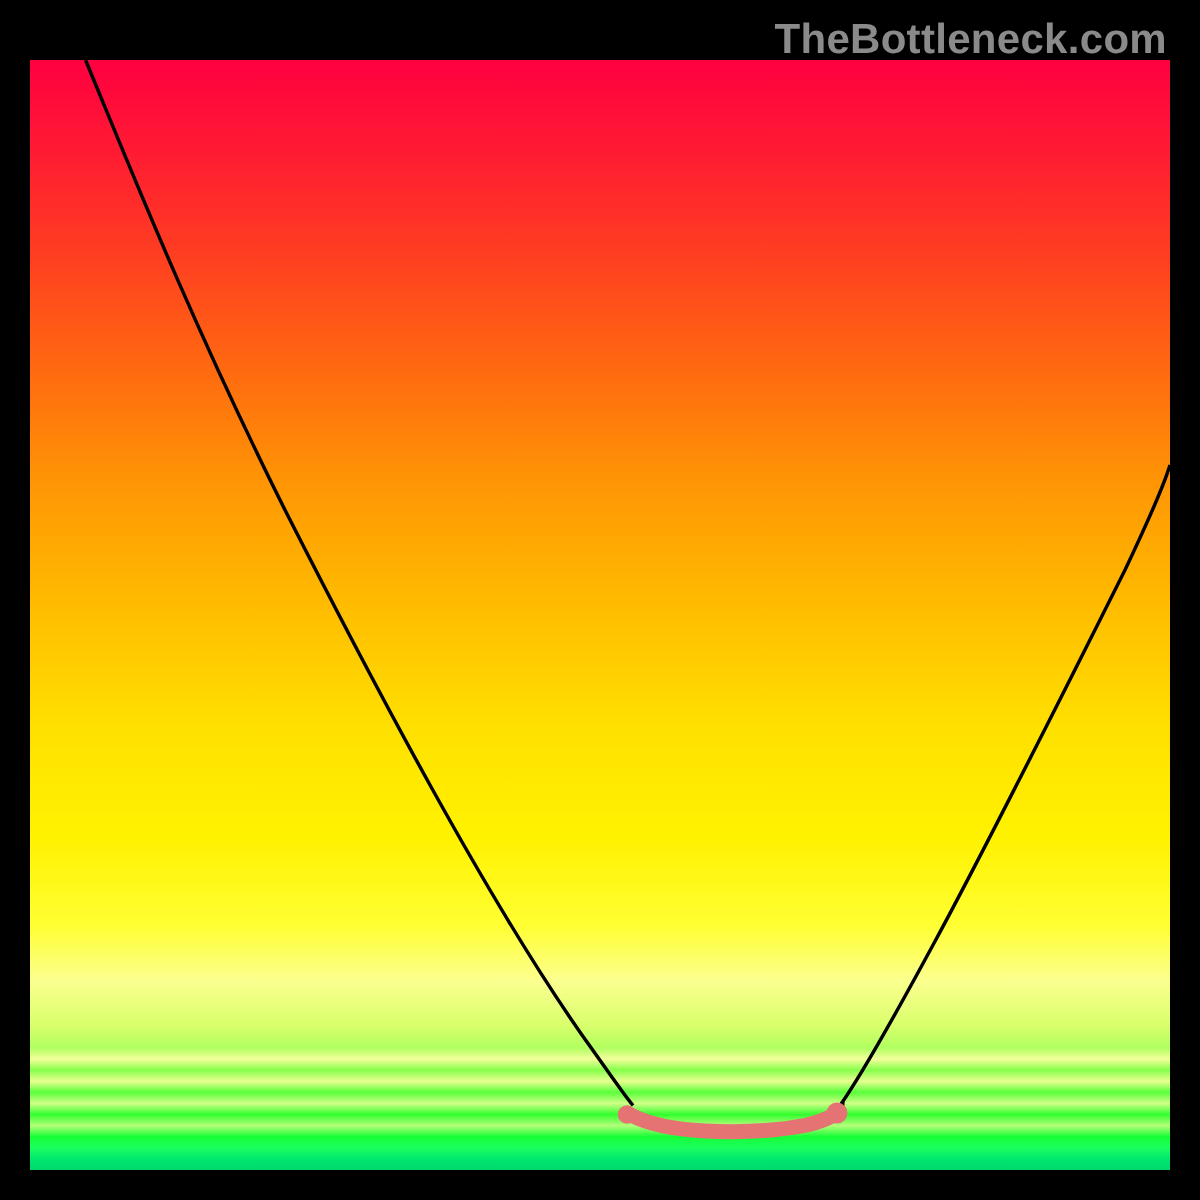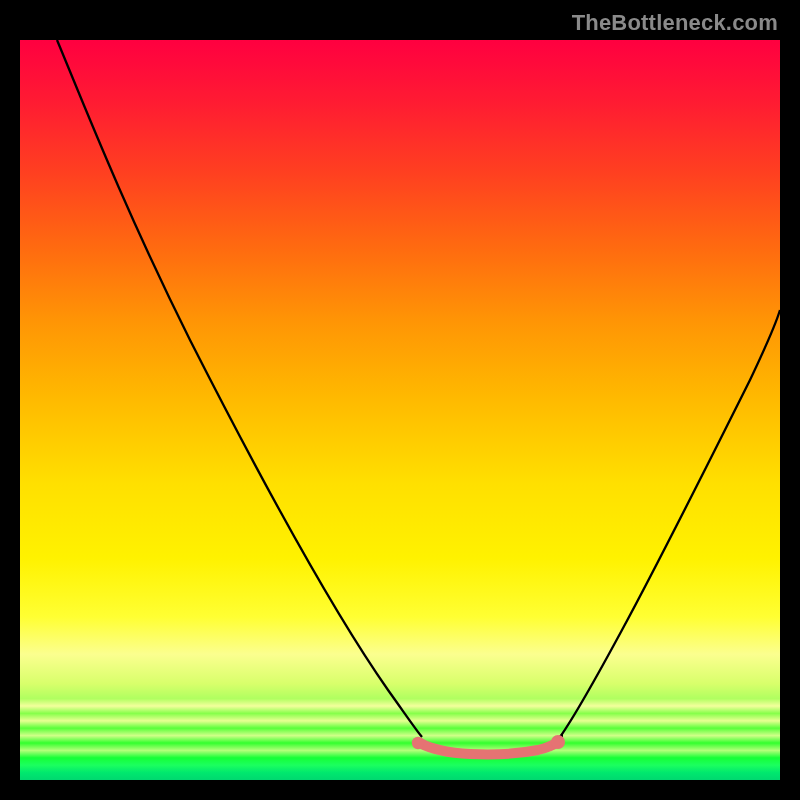--- a/index.html
+++ b/index.html
@@ -59,21 +59,21 @@
     top: 0;
     width: 760px;
     height: 740px;
     overflow: visible;
   }
   .watermark {
     position: absolute;
     top: 10px;
     right: 22px;
     font-family: Arial, Helvetica, sans-serif;
-    font-size: 22px;
+    font-size: 28px;
     font-weight: 600;
     color: #8a8a8a;
     letter-spacing: 0.2px;
   }
 </style>
 </head>
 <body>
 
 <div class="watermark">TheBottleneck.com</div>
 

